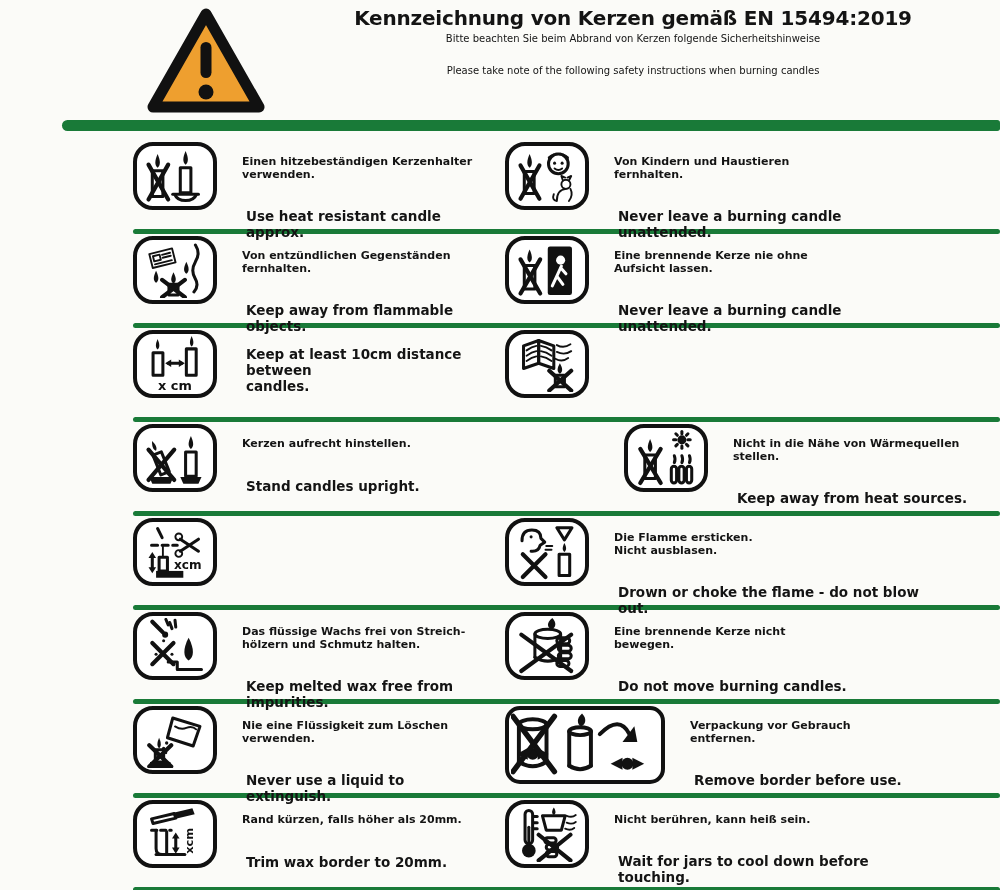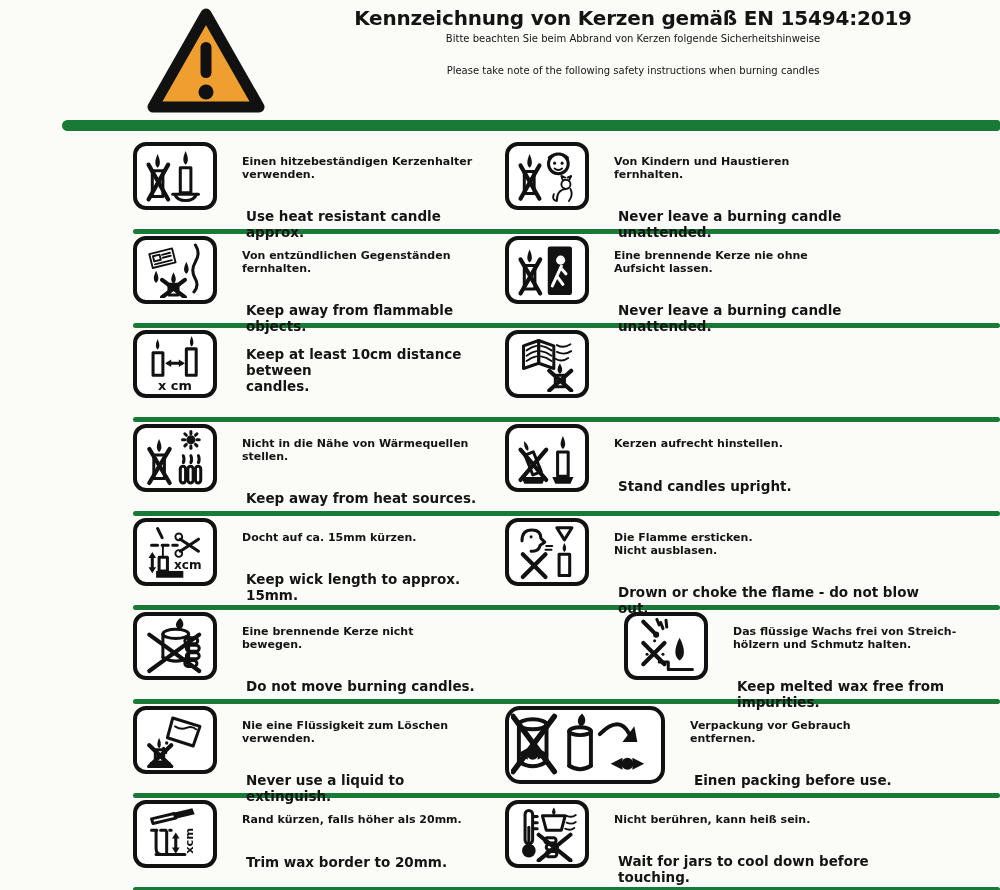--- a/index.html
+++ b/index.html
@@ -15,21 +15,21 @@
 
   .main-bar{position:absolute;top:120px;left:62px;right:0;height:11px;background:#197a38;border-radius:6px 3px 3px 6px;}
 
   
   .rows{position:absolute;top:140px;left:0;right:0;}
   .row{height:89px;box-sizing:border-box;padding:2px 4px 0 133px;display:flex;}
   .divider{height:5px;background:#197a38;margin-left:133px;border-radius:3px;}
   .cell{display:flex;gap:13px;}
   .cell.left{width:372px;flex:none;}
   .cell.right{flex:1;}
-  .icon-box{width:84px;height:68px;flex:none;border:4px solid #111;border-radius:13px;background:#fff;box-sizing:border-box;padding:2px;}
+  .icon-box{width:84px;height:68px;flex:none;border:4px solid #111;border-radius:20px;background:#fff;box-sizing:border-box;padding:2px;}
   .icon-box.wide{width:160px;height:78px;border-radius:15px;}
   .icon-box svg{width:100%;height:100%;display:block;}
   .texts{display:flex;flex-direction:column;justify-content:space-between;height:86px;padding-top:1px;}
   .de{font-weight:700;font-size:11px;line-height:1.2;margin:12px;white-space:pre-line;}
   .en{font-size:13.5px;line-height:1.18;margin:16px;white-space:pre-line;font-weight:bold;}
 
   
   .pict path,.pict rect,.pict line,.pict circle,.pict ellipse,.pict polygon,.pict polyline{
     stroke:#111;stroke-width:4;fill:none;stroke-linecap:round;stroke-linejoin:round;}
   .pict .f{fill:#111;stroke:none;}
@@ -188,20 +188,40 @@
             <rect x="48" y="52" width="12" height="15"></rect>
             <line class="thick" x1="40" y1="46" x2="69" y2="72"></line>
             <line class="thick" x1="69" y1="46" x2="40" y2="72"></line>
           </svg>
         </div>
       </div>
     </div>
     <div class="divider"></div>
 
     <div class="row">
+      <div class="cell right">
+        <div class="icon-box">
+          <svg class="pict" viewBox="0 0 74 74">
+            <g transform="rotate(-22 19 45)">
+              <path class="f" d="M19 12 C16 19 16 23 19 26 C22 23 22 19 19 12Z"></path>
+              <rect x="13" y="30" width="12" height="28"></rect>
+            </g>
+            <line class="thick" x1="2" y1="26" x2="36" y2="66"></line>
+            <line class="thick" x1="36" y1="26" x2="2" y2="66"></line>
+            <polygon class="f" points="3,62 35,62 31,71 7,71"></polygon>
+            <path class="f" d="M58 8 C54 17 54 22 58 25 C62 22 62 17 58 8Z"></path>
+            <rect x="51" y="29" width="14" height="32"></rect>
+            <polygon class="f" points="44,62 72,62 68,71 48,71"></polygon>
+          </svg>
+        </div>
+        <div class="texts">
+          <p class="de">Kerzen aufrecht hinstellen.</p>
+          <p class="en">Stand candles upright.</p>
+        </div>
+      </div>
       <div class="cell left">
         <div class="icon-box">
           <svg class="pict" viewBox="0 0 74 74">
             <path class="f" d="M16 12 C12 21 12 26 16 29 C20 26 20 21 16 12Z"></path>
             <rect x="9" y="33" width="14" height="31"></rect>
             <line class="thick" x1="3" y1="25" x2="30" y2="70"></line>
             <line class="thick" x1="30" y1="25" x2="3" y2="70"></line>
             <circle class="f" cx="58" cy="13" r="6"></circle>
             <g class="thin">
               <line x1="58" y1="2" x2="58" y2="5"></line>
@@ -218,40 +238,20 @@
               <rect x="44" y="48" width="7" height="22" rx="3.5"></rect>
               <rect x="54" y="48" width="7" height="22" rx="3.5"></rect>
               <rect x="64" y="48" width="7" height="22" rx="3.5"></rect>
             </g>
           </svg>
         </div>
         <div class="texts">
           <p class="de">Nicht in die Nähe von Wärmequellen
 stellen.</p>
           <p class="en">Keep away from heat sources.</p>
-        </div>
-      </div>
-      <div class="cell right">
-        <div class="icon-box">
-          <svg class="pict" viewBox="0 0 74 74">
-            <g transform="rotate(-22 19 45)">
-              <path class="f" d="M19 12 C16 19 16 23 19 26 C22 23 22 19 19 12Z"></path>
-              <rect x="13" y="30" width="12" height="28"></rect>
-            </g>
-            <line class="thick" x1="2" y1="26" x2="36" y2="66"></line>
-            <line class="thick" x1="36" y1="26" x2="2" y2="66"></line>
-            <polygon class="f" points="3,62 35,62 31,71 7,71"></polygon>
-            <path class="f" d="M58 8 C54 17 54 22 58 25 C62 22 62 17 58 8Z"></path>
-            <rect x="51" y="29" width="14" height="32"></rect>
-            <polygon class="f" points="44,62 72,62 68,71 48,71"></polygon>
-          </svg>
-        </div>
-        <div class="texts">
-          <p class="de">Kerzen aufrecht hinstellen.</p>
-          <p class="en">Stand candles upright.</p>
         </div>
       </div>
     </div>
     <div class="divider"></div>
 
     <div class="row">
       <div class="cell left">
         <div class="icon-box">
           <svg class="pict" viewBox="0 0 74 74">
             <line x1="6" y1="28" x2="40" y2="28" stroke-dasharray="8 6"></line>
@@ -262,24 +262,20 @@
             <circle class="thin" cx="42" cy="39" r="4.5"></circle>
             <line x1="7" y1="42" x2="7" y2="60"></line>
             <polygon class="f" points="7,37 2,45 12,45"></polygon>
             <polygon class="f" points="7,65 2,57 12,57"></polygon>
             <line class="thin" x1="21" y1="30" x2="21" y2="42"></line>
             <rect x="16" y="44" width="11" height="18"></rect>
             <path class="f" d="M12 62 h36 v9 h-36z"></path>
             <text x="54" y="60" text-anchor="middle" font-size="16">xcm</text>
           </svg>
         </div>
-        <div class="texts">
-          <p class="de">Docht auf ca. 15mm kürzen.</p>
-          <p class="en">Keep wick length to approx. 15mm.</p>
-        </div>
       </div>
       <div class="cell right">
         <div class="icon-box">
           <svg class="pict" viewBox="0 0 74 74">
             <path d="M4 22 Q4 8 17 8 Q29 8 29 19 L34 24 L28 28 Q26 37 16 36"></path>
             <circle class="f" cx="16" cy="17" r="2"></circle>
             <path class="thin" d="M36 29 h8 M35 34 h8"></path>
             <line class="thick" x1="5" y1="40" x2="35" y2="70"></line>
             <line class="thick" x1="35" y1="40" x2="5" y2="70"></line>
             <polygon points="50,5 70,5 60,21"></polygon>
@@ -291,44 +287,20 @@
           <p class="de">Die Flamme ersticken.
 Nicht ausblasen.</p>
           <p class="en">Drown or choke the flame - do not blow
 out.</p>
         </div>
       </div>
     </div>
     <div class="divider"></div>
 
     <div class="row">
-      <div class="cell right">
-        <div class="icon-box">
-          <svg class="pict" viewBox="0 0 74 74">
-            <path class="f" d="M44 0 C36 6 37 13 43 15 C49 13 50 6 44 0Z"></path>
-            <ellipse cx="38" cy="21" rx="17" ry="6"></ellipse>
-            <line x1="21" y1="21" x2="21" y2="52"></line>
-            <line x1="55" y1="21" x2="55" y2="52"></line>
-            <path d="M21 52 q17 10 34 0"></path>
-            <g class="thin">
-              <rect x="50" y="26" width="17" height="8" rx="4"></rect>
-              <rect x="52" y="36" width="17" height="8" rx="4"></rect>
-              <rect x="52" y="46" width="17" height="8" rx="4"></rect>
-              <rect x="50" y="56" width="16" height="8" rx="4"></rect>
-            </g>
-            <line class="thick" x1="3" y1="22" x2="69" y2="70"></line>
-            <line class="thick" x1="69" y1="22" x2="3" y2="70"></line>
-          </svg>
-        </div>
-        <div class="texts">
-          <p class="de">Eine brennende Kerze nicht
-bewegen.</p>
-          <p class="en">Do not move burning candles.</p>
-        </div>
-      </div>
       <div class="cell left">
         <div class="icon-box">
           <svg class="pict" viewBox="0 0 74 74">
             <line class="thick" x1="7" y1="5" x2="21" y2="19"></line>
             <circle class="f" cx="24" cy="22" r="4"></circle>
             <g class="thin">
               <line x1="30" y1="6" x2="33" y2="14"></line>
               <line x1="37" y1="3" x2="38" y2="12"></line>
               <line x1="25" y1="2" x2="28" y2="9"></line>
             </g>
@@ -338,20 +310,44 @@
             <circle class="f" cx="33" cy="48" r="2"></circle>
             <circle class="f" cx="12" cy="48" r="2"></circle>
             <path class="f" d="M55 26 C47 41 48 52 55 56 C62 52 63 41 55 26Z"></path>
             <path d="M28 58 h12 v10 h32"></path>
           </svg>
         </div>
         <div class="texts">
           <p class="de">Das flüssige Wachs frei von Streich-
 hölzern und Schmutz halten.</p>
           <p class="en">Keep melted wax free from impurities.</p>
+        </div>
+      </div>
+      <div class="cell right">
+        <div class="icon-box">
+          <svg class="pict" viewBox="0 0 74 74">
+            <path class="f" d="M44 0 C36 6 37 13 43 15 C49 13 50 6 44 0Z"></path>
+            <ellipse cx="38" cy="21" rx="17" ry="6"></ellipse>
+            <line x1="21" y1="21" x2="21" y2="52"></line>
+            <line x1="55" y1="21" x2="55" y2="52"></line>
+            <path d="M21 52 q17 10 34 0"></path>
+            <g class="thin">
+              <rect x="50" y="26" width="17" height="8" rx="4"></rect>
+              <rect x="52" y="36" width="17" height="8" rx="4"></rect>
+              <rect x="52" y="46" width="17" height="8" rx="4"></rect>
+              <rect x="50" y="56" width="16" height="8" rx="4"></rect>
+            </g>
+            <line class="thick" x1="3" y1="22" x2="69" y2="70"></line>
+            <line class="thick" x1="69" y1="22" x2="3" y2="70"></line>
+          </svg>
+        </div>
+        <div class="texts">
+          <p class="de">Eine brennende Kerze nicht
+bewegen.</p>
+          <p class="en">Do not move burning candles.</p>
         </div>
       </div>
     </div>
     <div class="divider"></div>
 
     <div class="row">
       <div class="cell left">
         <div class="icon-box">
           <svg class="pict" viewBox="0 0 74 74">
             <polygon points="34,8 70,19 61,45 27,34"></polygon>
@@ -392,21 +388,21 @@
             <path d="M90 22 Q110 2 120 22" stroke-width="6"></path>
             <polygon class="f" points="113,30 125,14 128,30"></polygon>
             <circle class="f" cx="118" cy="52" r="6"></circle>
             <polygon class="f" points="101,52 113,46 113,58"></polygon>
             <polygon class="f" points="135,52 123,46 123,58"></polygon>
           </svg>
         </div>
         <div class="texts">
           <p class="de">Verpackung vor Gebrauch
 entfernen.</p>
-          <p class="en">Einen packing before use.</p>
+          <p class="en">Remove border before use.</p>
         </div>
       </div>
     </div>
     <div class="divider"></div>
 
     <div class="row">
       <div class="cell left">
         <div class="icon-box">
           <svg class="pict" viewBox="0 0 74 74">
             <polygon points="6,17 36,10 38,16 8,23" stroke-width="3"></polygon>

